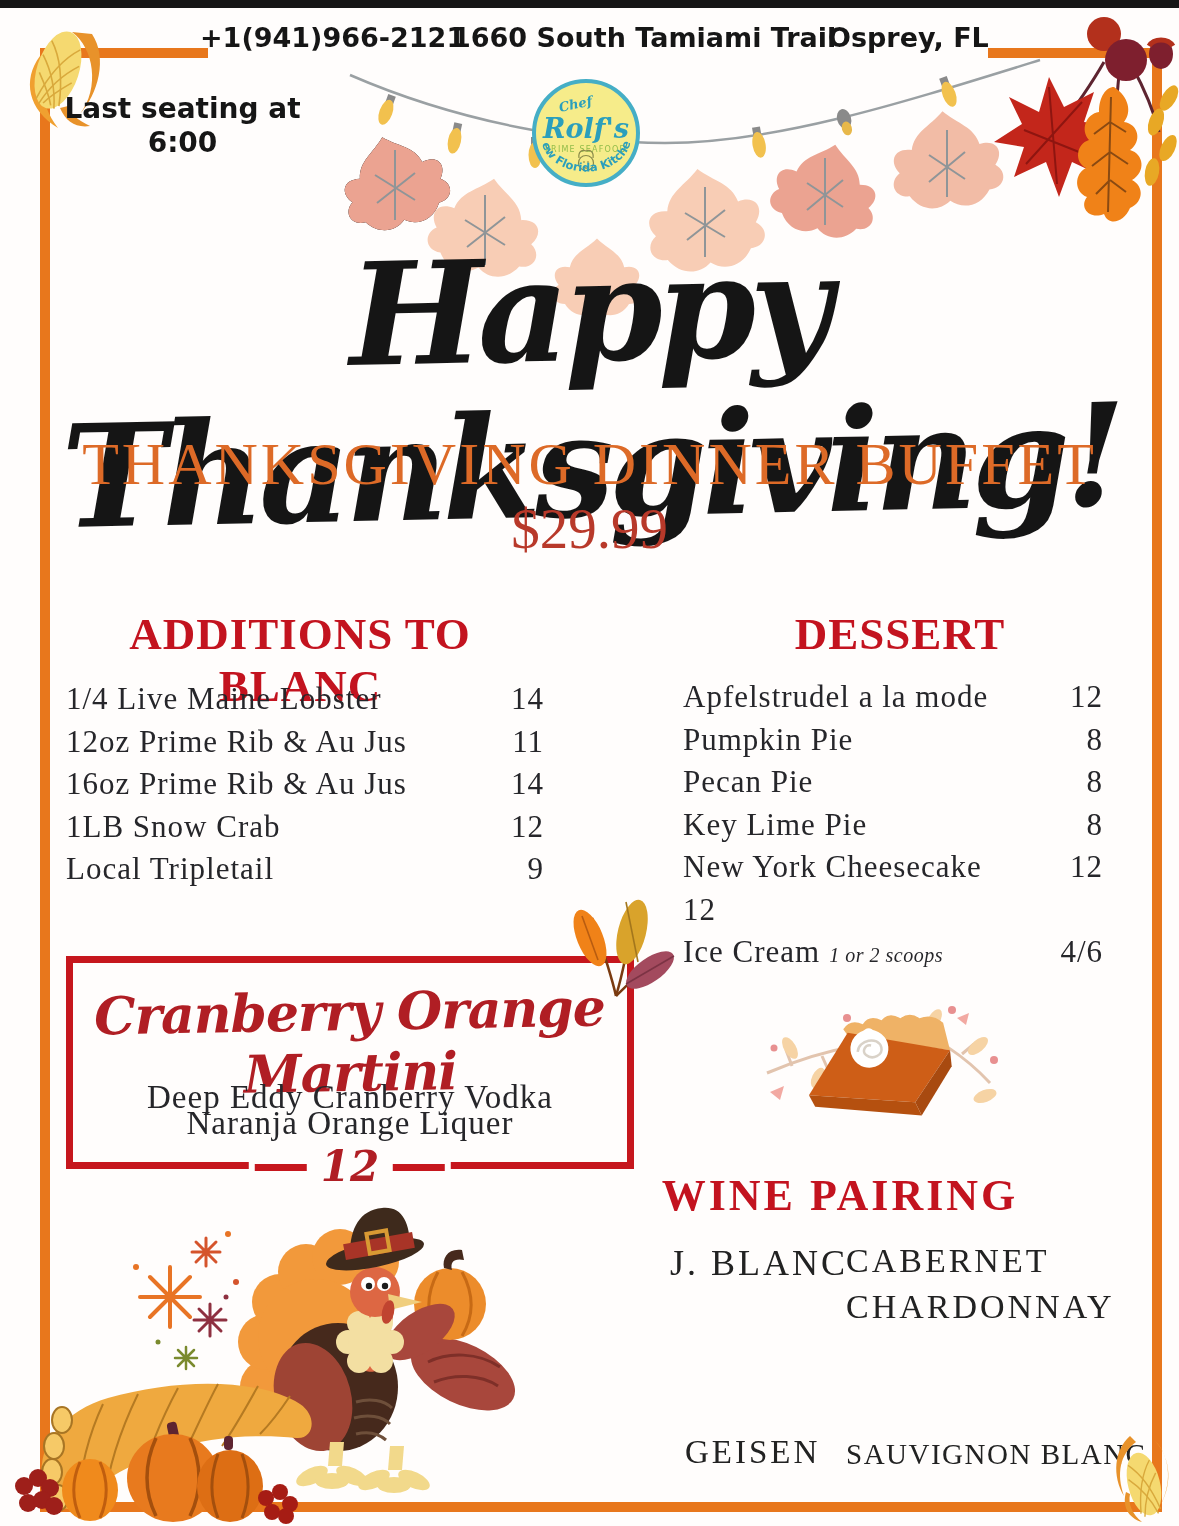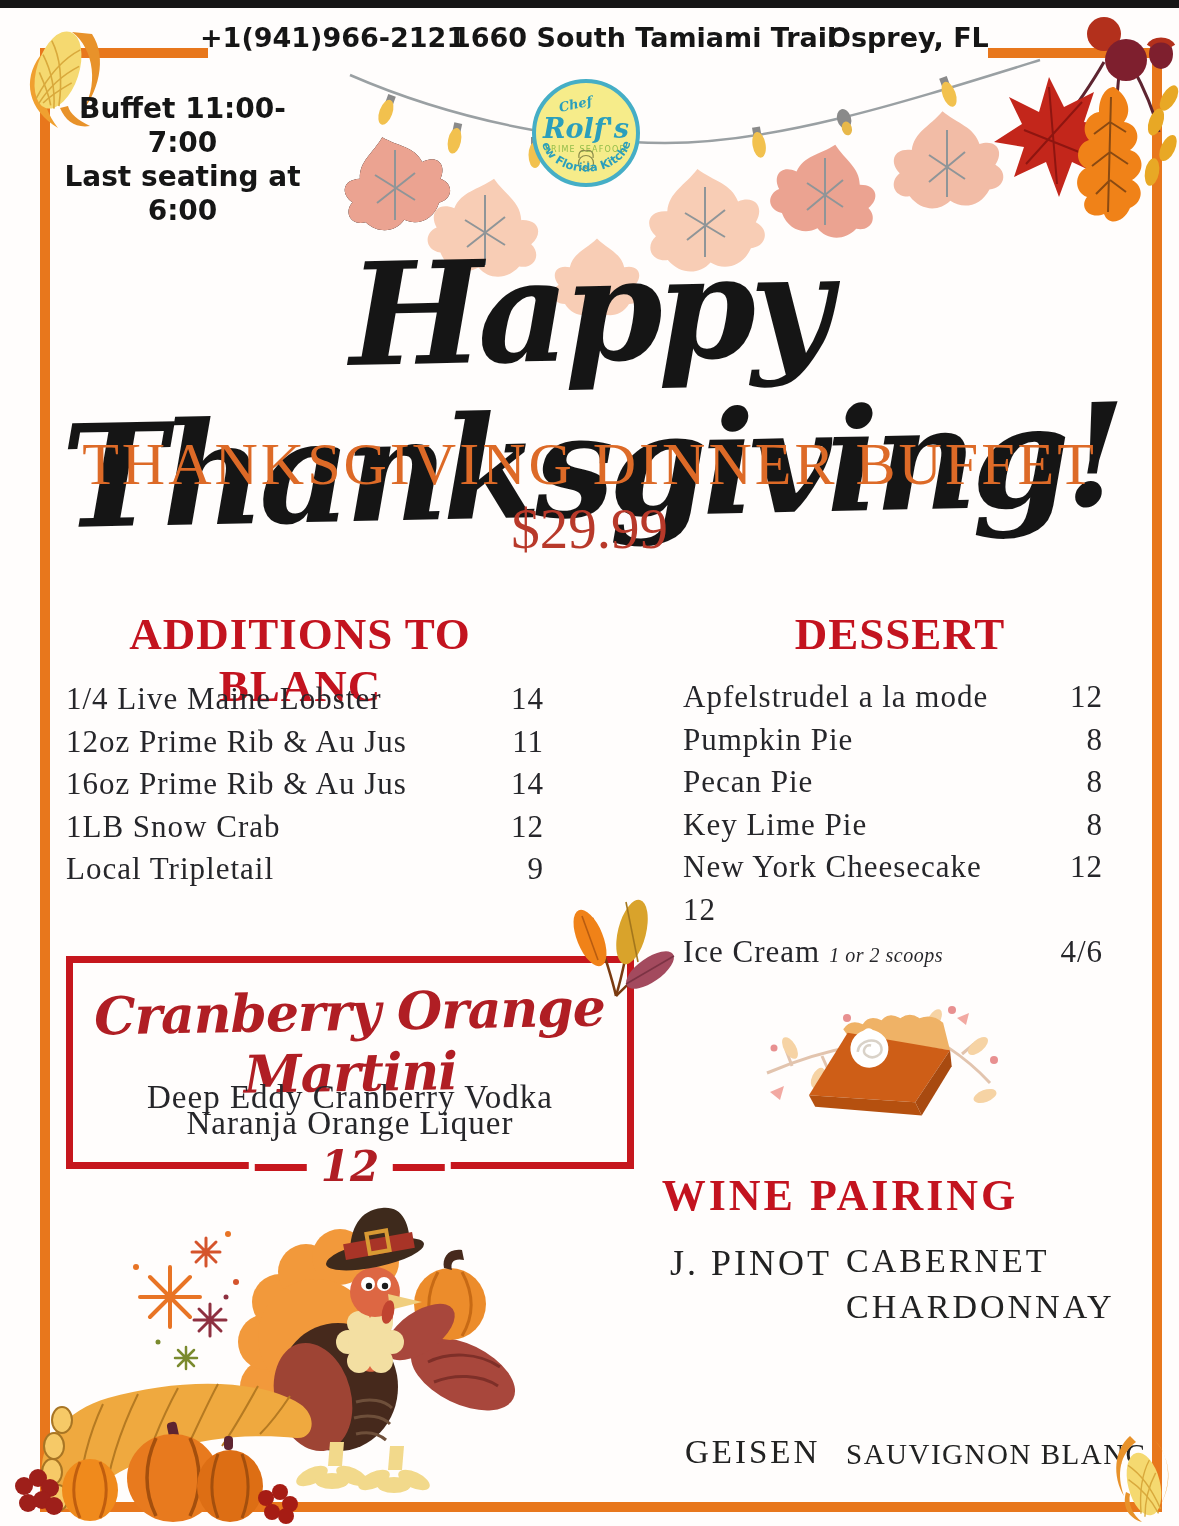--- a/index.html
+++ b/index.html
@@ -181,21 +181,20 @@
       <ellipse cx="202" cy="120" rx="7" ry="14" transform="rotate(20 202 120)"></ellipse>
       <ellipse cx="214" cy="146" rx="7" ry="14" transform="rotate(25 214 146)"></ellipse>
       <ellipse cx="198" cy="170" rx="7" ry="14" transform="rotate(10 198 170)"></ellipse>
     </g>
   </svg>
 
   <div class="abs contact" style="left:200px;">+1(941)966-2121</div>
   <div class="abs contact" style="left:452px;">1660 South Tamiami Trail</div>
   <div class="abs contact" style="left:828px;">Osprey, FL</div>
   <div class="abs hours">
-    <div>Buffet 11:00-7:00</div>
     <div>Last seating at 6:00</div>
   </div>
 
   <div class="abs greeting script">Happy Thanksgiving!</div>
   <div class="abs buffet-title">THANKSGIVING DINNER BUFFET</div>
   <div class="abs buffet-price">$29.99</div>
 
   <div class="abs section-heading h-additions">ADDITIONS TO BLANC</div>
   <div class="abs menu-list list-additions">
     <div class="menu-row">
@@ -308,21 +307,21 @@
       <path d="M55,100 L100,42 L200,70 L160,118 Z" fill="#ce5e17"></path>
       <path d="M160,118 L200,70 L200,86 L165,132 Z" fill="#a84a10"></path>
       <path d="M55,100 L160,118 L165,132 L60,112 Z" fill="#b5500f"></path>
       <circle cx="120" cy="60" r="19" fill="#ffffff"></circle>
       <path d="M108,62 C110,50 130,48 132,60 C133,68 122,72 116,66 C112,62 116,55 122,57" stroke="#d9d2c8" stroke-width="2.5" fill="none"></path>
       <path d="M114,44 C118,38 124,38 127,44 C124,47 117,47 114,44 Z" fill="#ffffff"></path>
     </g>
   </svg>
 
   <div class="abs section-heading h-wine">WINE PAIRING</div>
-  <div class="abs wine-producer" style="left:670px;top:1242px;">J. PINOT</div>
+  <div class="abs wine-producer" style="left:670px;top:1242px;">J. BLANC</div>
   <div class="abs wine-list">
     <div>CABERNET</div>
     <div>CHARDONNAY</div>
   </div>
   <div class="abs wine-producer w-geisen">GEISEN</div>
   <div class="abs w-sauv">SAUVIGNON BLANC</div>
 
   <svg class="abs deco" style="left:128px;top:1222px;" width="120" height="150" viewBox="0 0 120 150">
     <g stroke="#e87425" stroke-width="4" stroke-linecap="round">
       <path d="M42,45 L42,105 M12,75 L72,75 M22,55 L62,95 M62,55 L22,95"></path>

